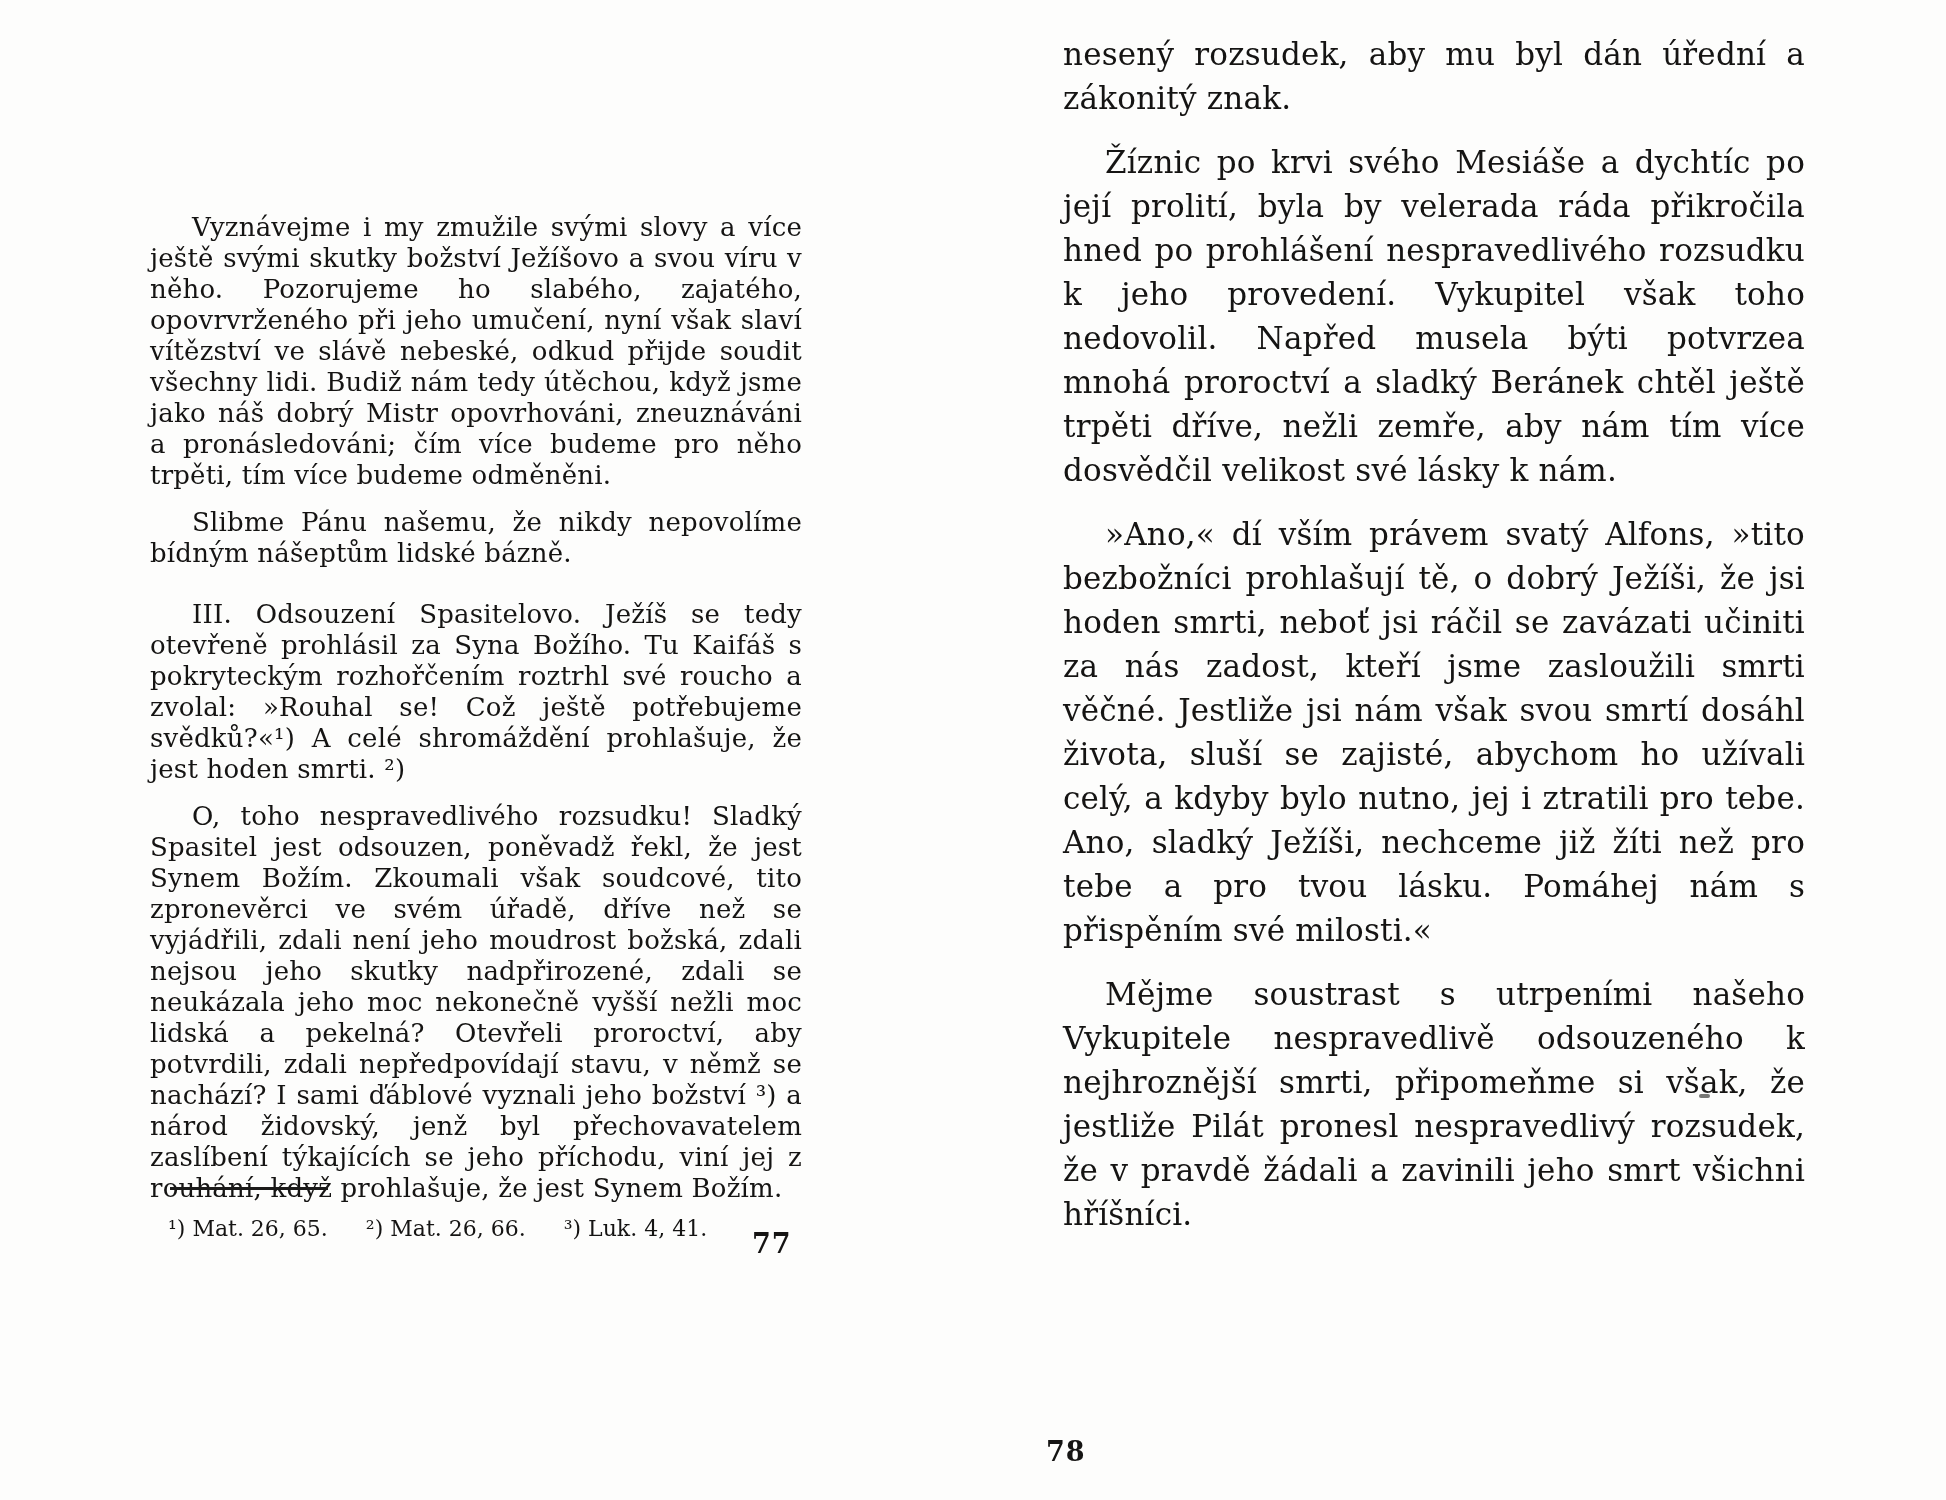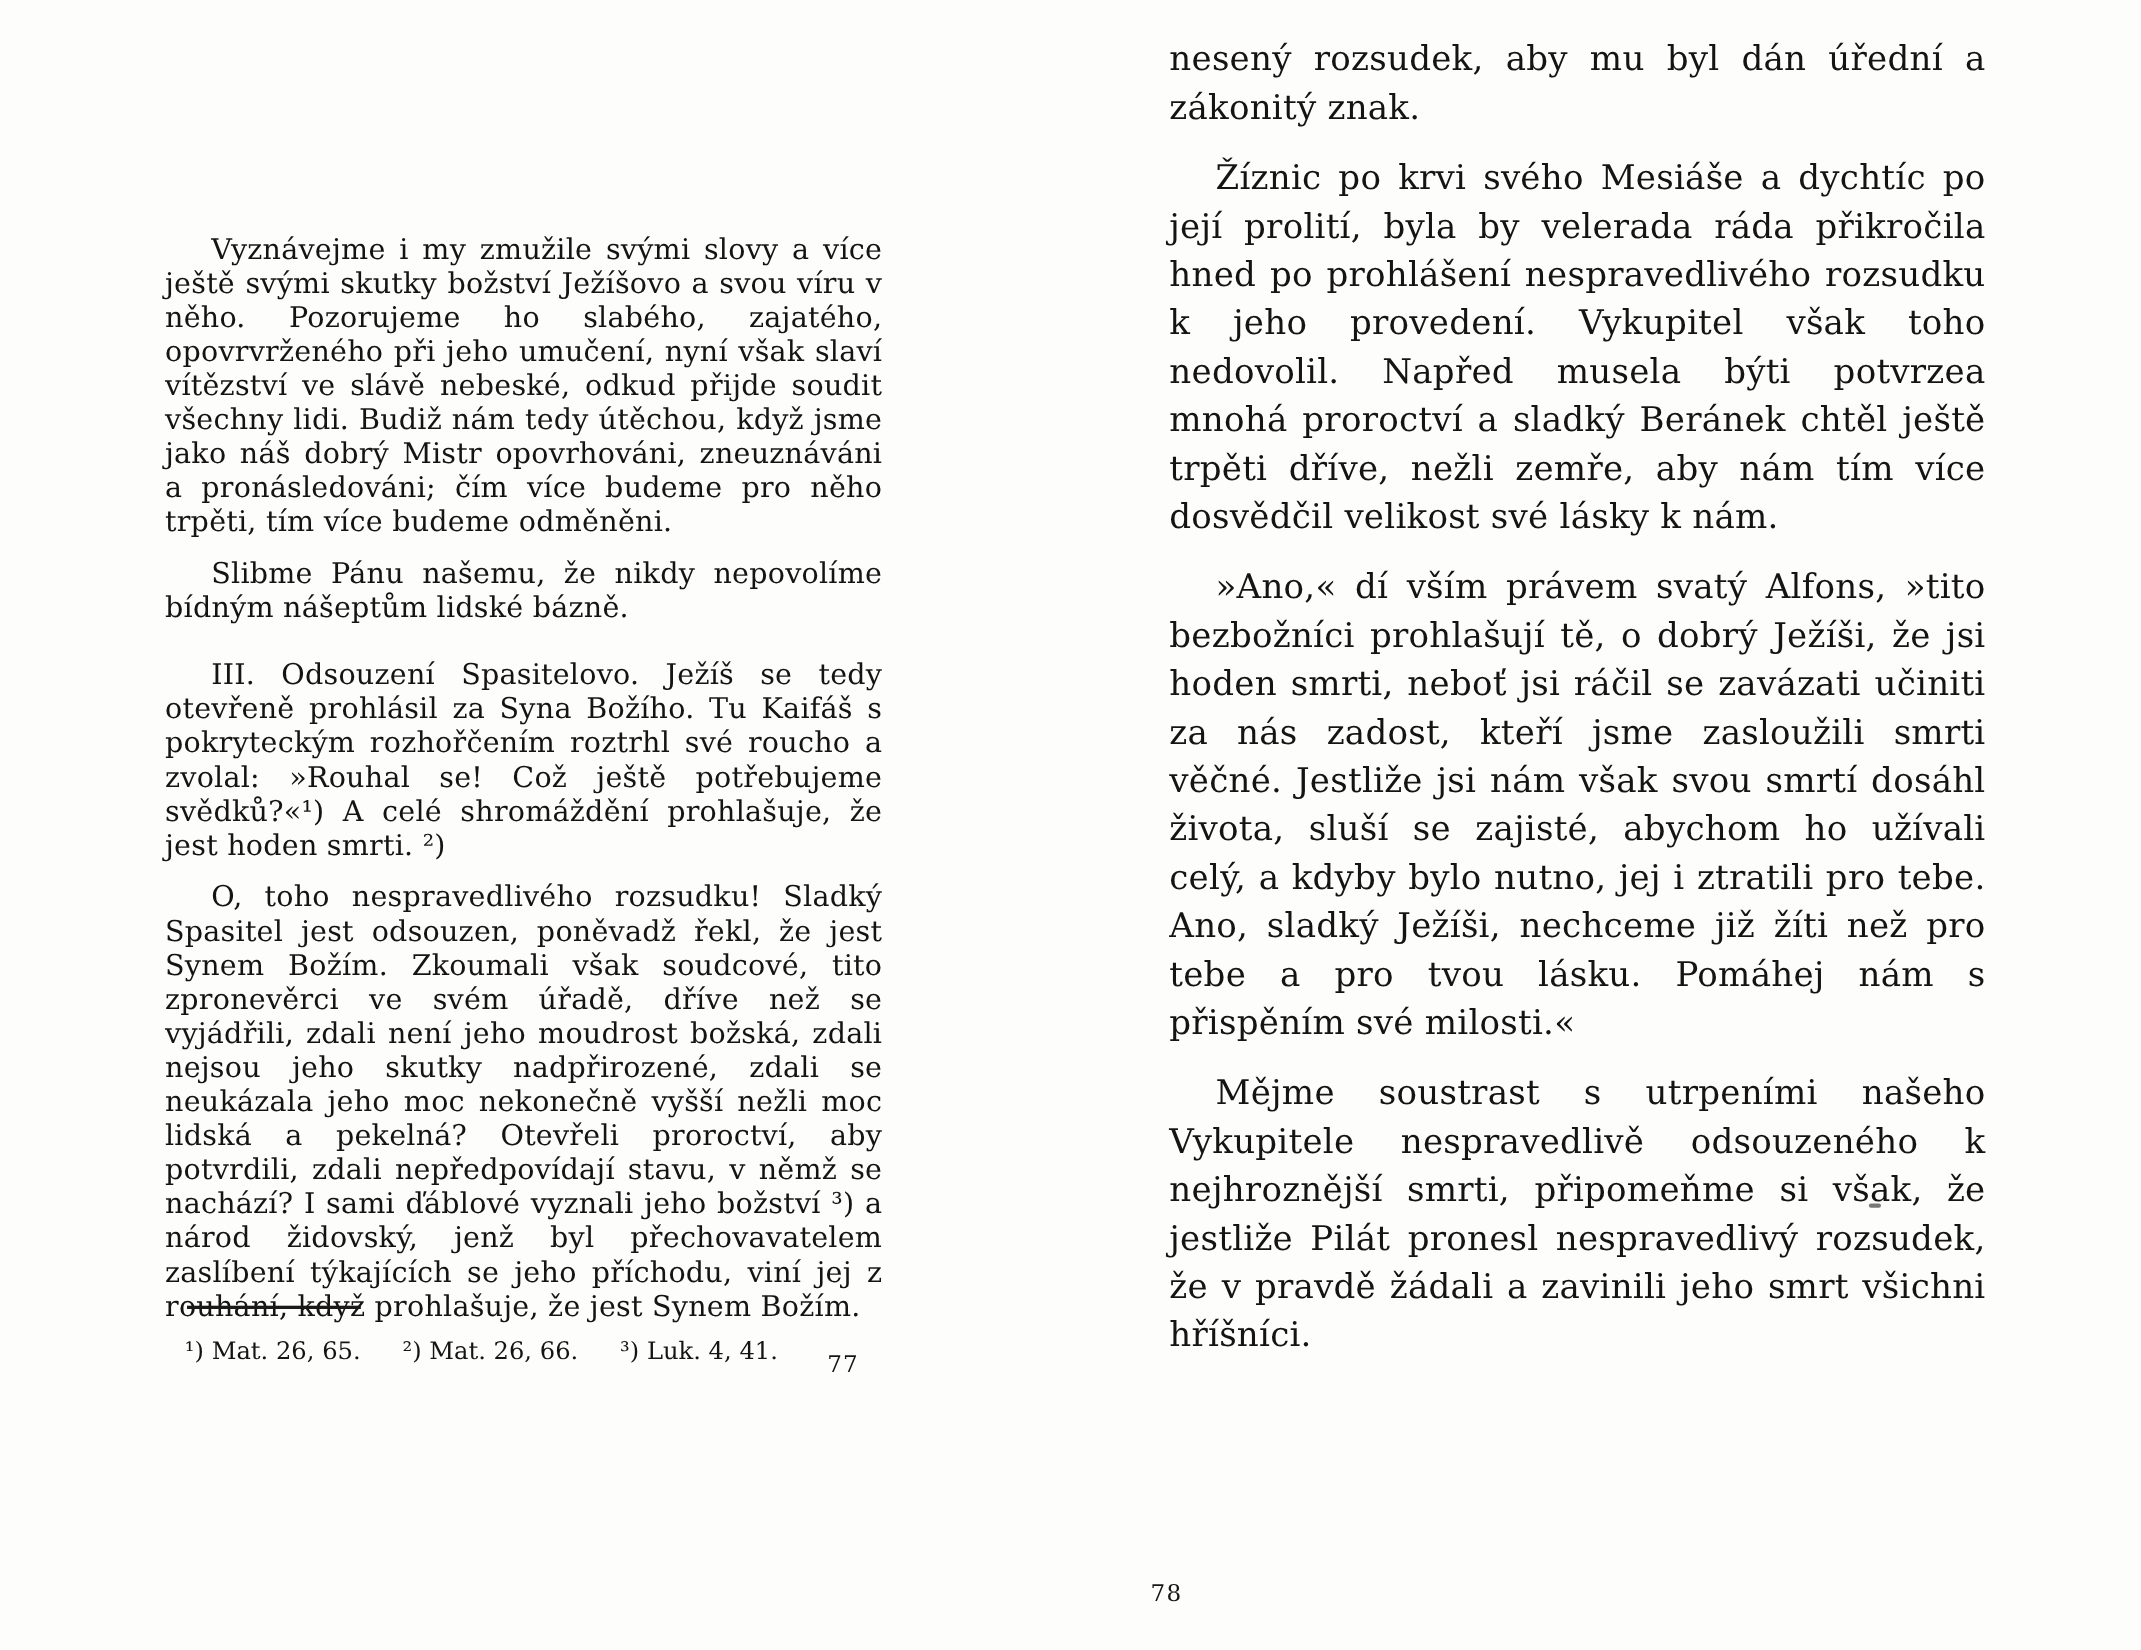--- a/index.html
+++ b/index.html
@@ -82,22 +82,22 @@
     font-size: 22px;
     line-height: 28px;
     white-space: nowrap;
     margin-top: 12px;
   }
   .footnotes span {
     margin-right: 38px;
   }
   .pagenum {
     position: absolute;
-    font-size: 21px;
-    font-weight: normal;
+    font-size: 27px;
+    font-weight: bold;
     letter-spacing: 1px;
   }
   .pagenum-left {
     left: 752px;
     top: 1228px;
   }
   .pagenum-right {
     left: 1046px;
     top: 1436px;
   }

